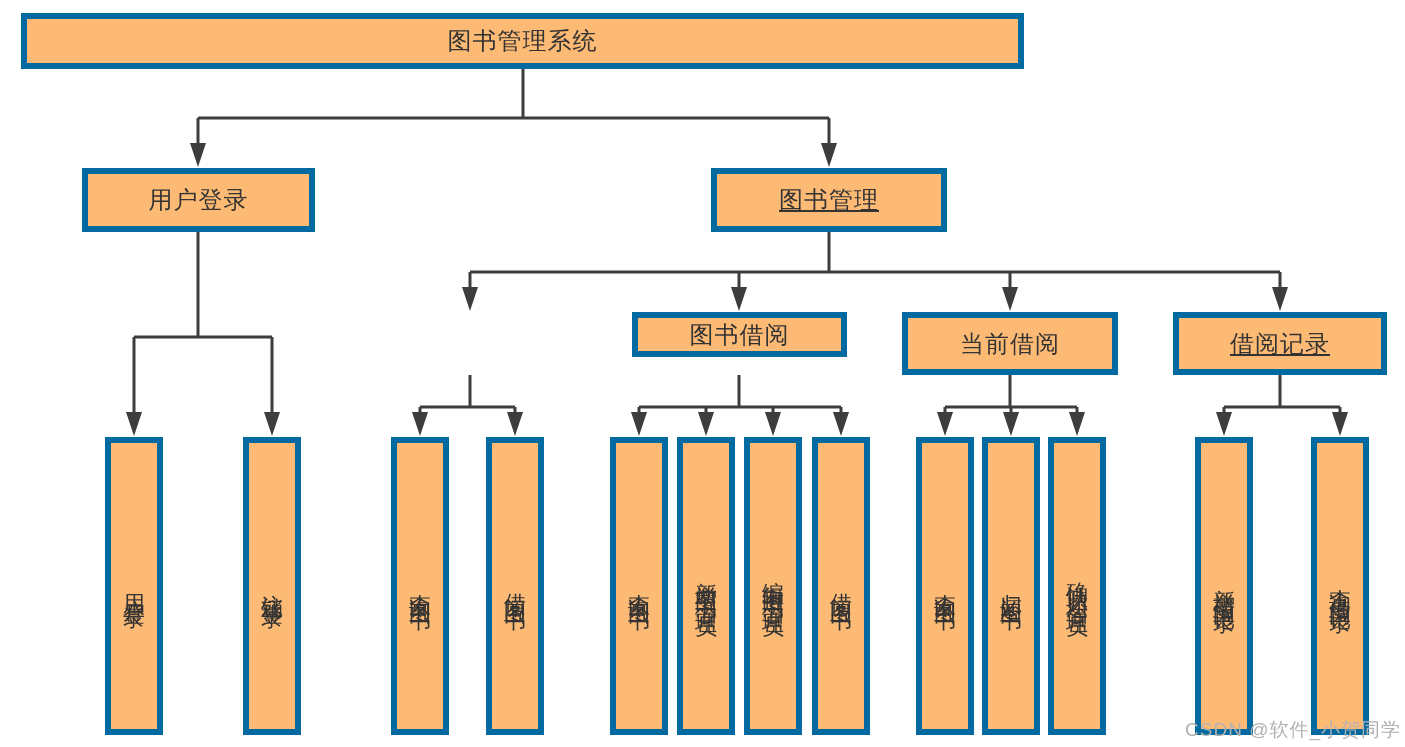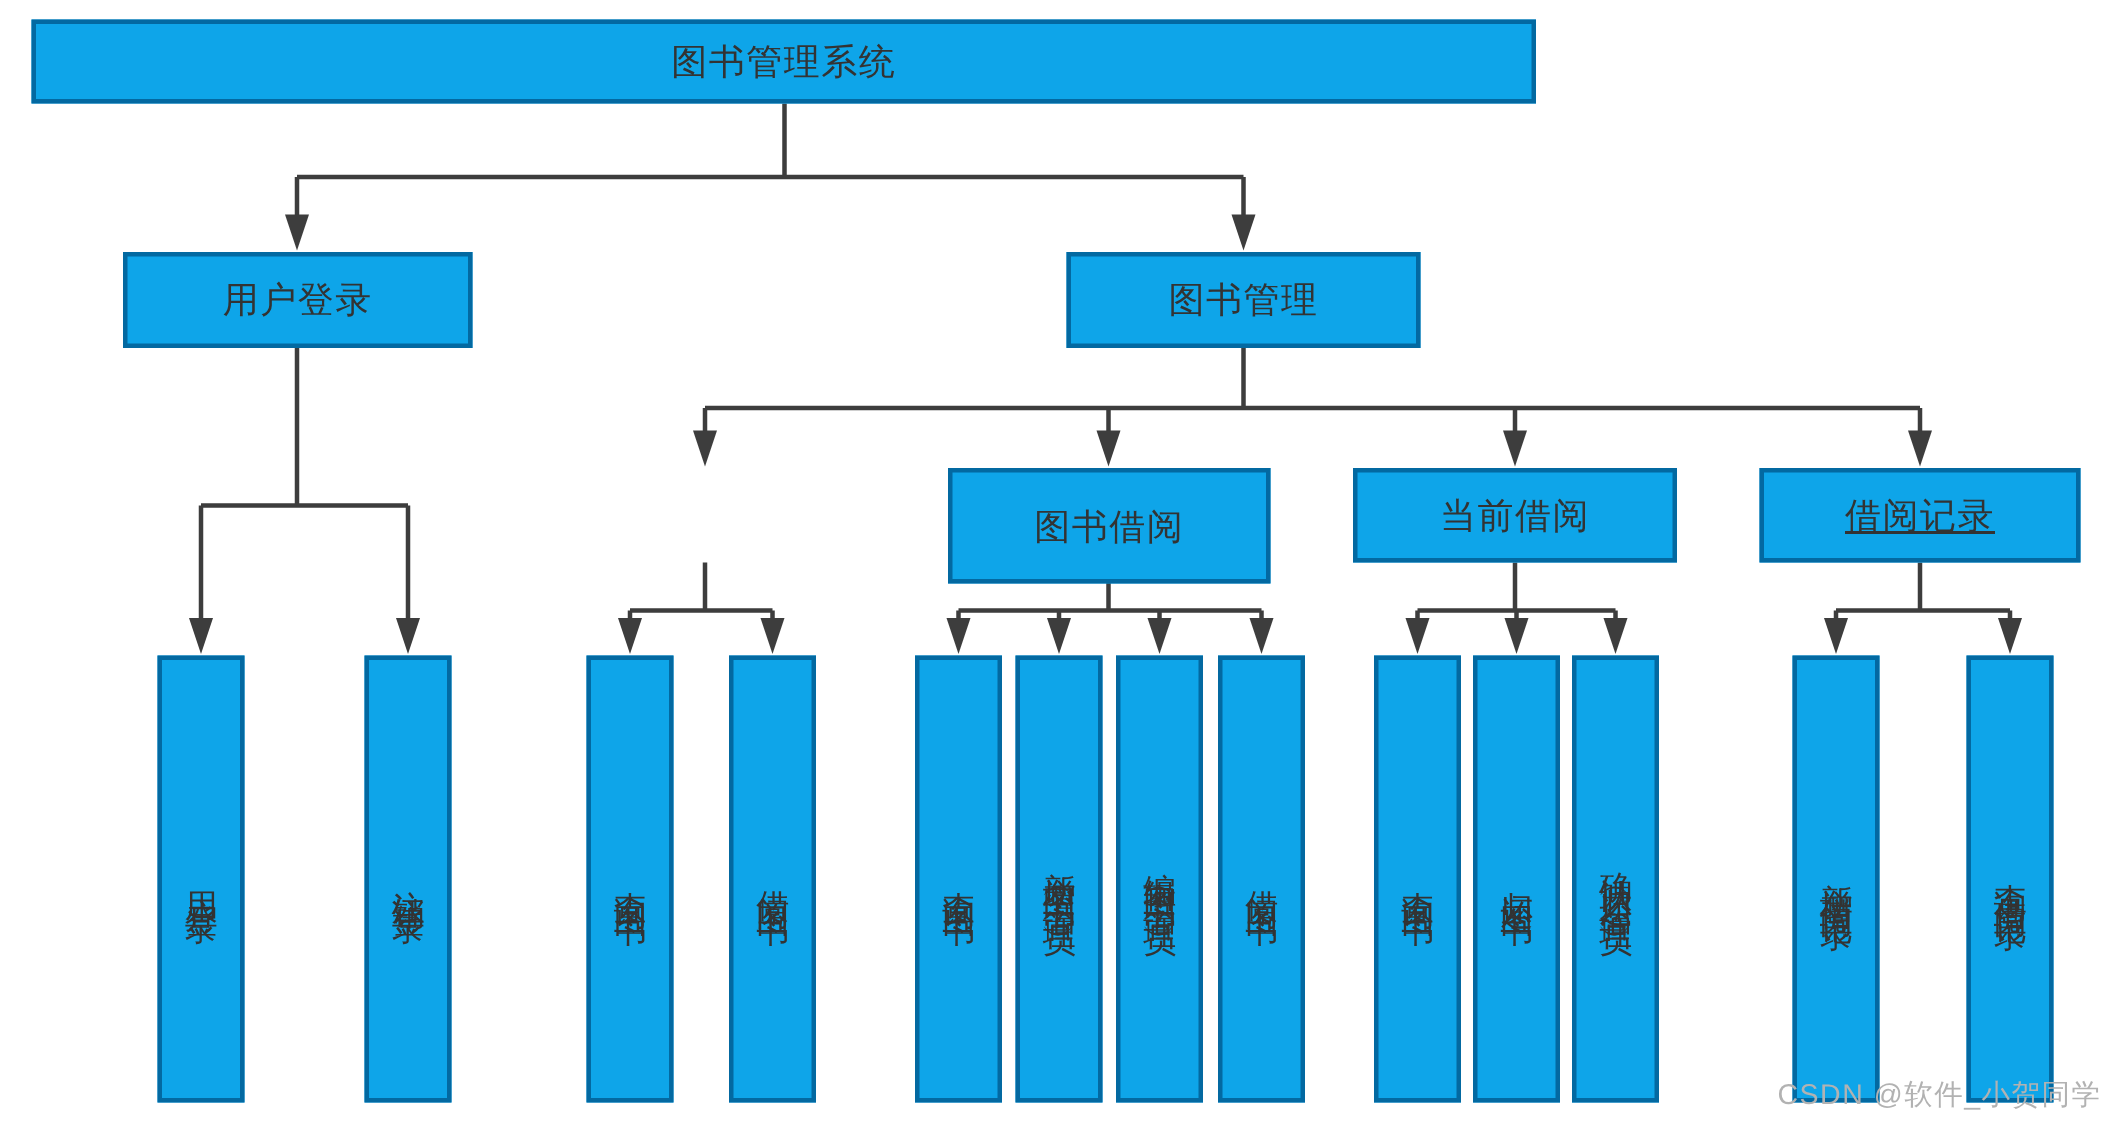--- a/index.html
+++ b/index.html
@@ -19,22 +19,22 @@
     position: absolute;
     left: 0;
     top: 0;
     width: 1405px;
     height: 747px;
     pointer-events: none;
   }
   .node {
     position: absolute;
     box-sizing: border-box;
-    border: 3px solid #0369a1;
-    background: #0ea5e9;
+    border: 6px solid #0369a1;
+    background: #fdba74;
     display: flex;
     align-items: center;
     justify-content: center;
     color: #333333;
   }
   .node.h {
     font-size: 24px;
     letter-spacing: 1px;
     white-space: nowrap;
   }
@@ -118,23 +118,23 @@
     <g>
       <path class="cline" d="M1280 375 V407 M1224 407 H1340 M1224 407 V413 M1340 407 V413"></path>
       <polygon class="arrow" points="1216,412 1232,412 1224,436"></polygon>
       <polygon class="arrow" points="1332,412 1348,412 1340,436"></polygon>
     </g>
   </svg>
 
   <div class="node h" style="left:21px; top:13px; width:1003px; height:56px;">图书管理系统</div>
 
   <div class="node h" style="left:82px; top:168px; width:233px; height:64px;">用户登录</div>
-  <div class="node h" style="left:711px; top:168px; width:236px; height:64px;">图书管理</div>
+  <div class="node h" style="left:711px; top:168px; width:236px; height:64px;text-decoration:underline;">图书管理</div>
 
-  <div class="node h" style="left:632px; top:312px; width:215px; height:77px;">图书借阅</div>
+  <div class="node h" style="left:632px; top:312px; width:215px; height:45px;">图书借阅</div>
   <div class="node h" style="left:902px; top:312px; width:216px; height:63px;">当前借阅</div>
   <div class="node h" style="left:1173px; top:312px; width:214px; height:63px;text-decoration:underline;">借阅记录</div>
 
   <div class="node v" style="left:105px; top:437px; width:58px; height:298px;">
     <span class="vtext">用户登录</span>
   </div>
   <div class="node v" style="left:243px; top:437px; width:58px; height:298px;">
     <span class="vtext">注销登录</span>
   </div>
 

